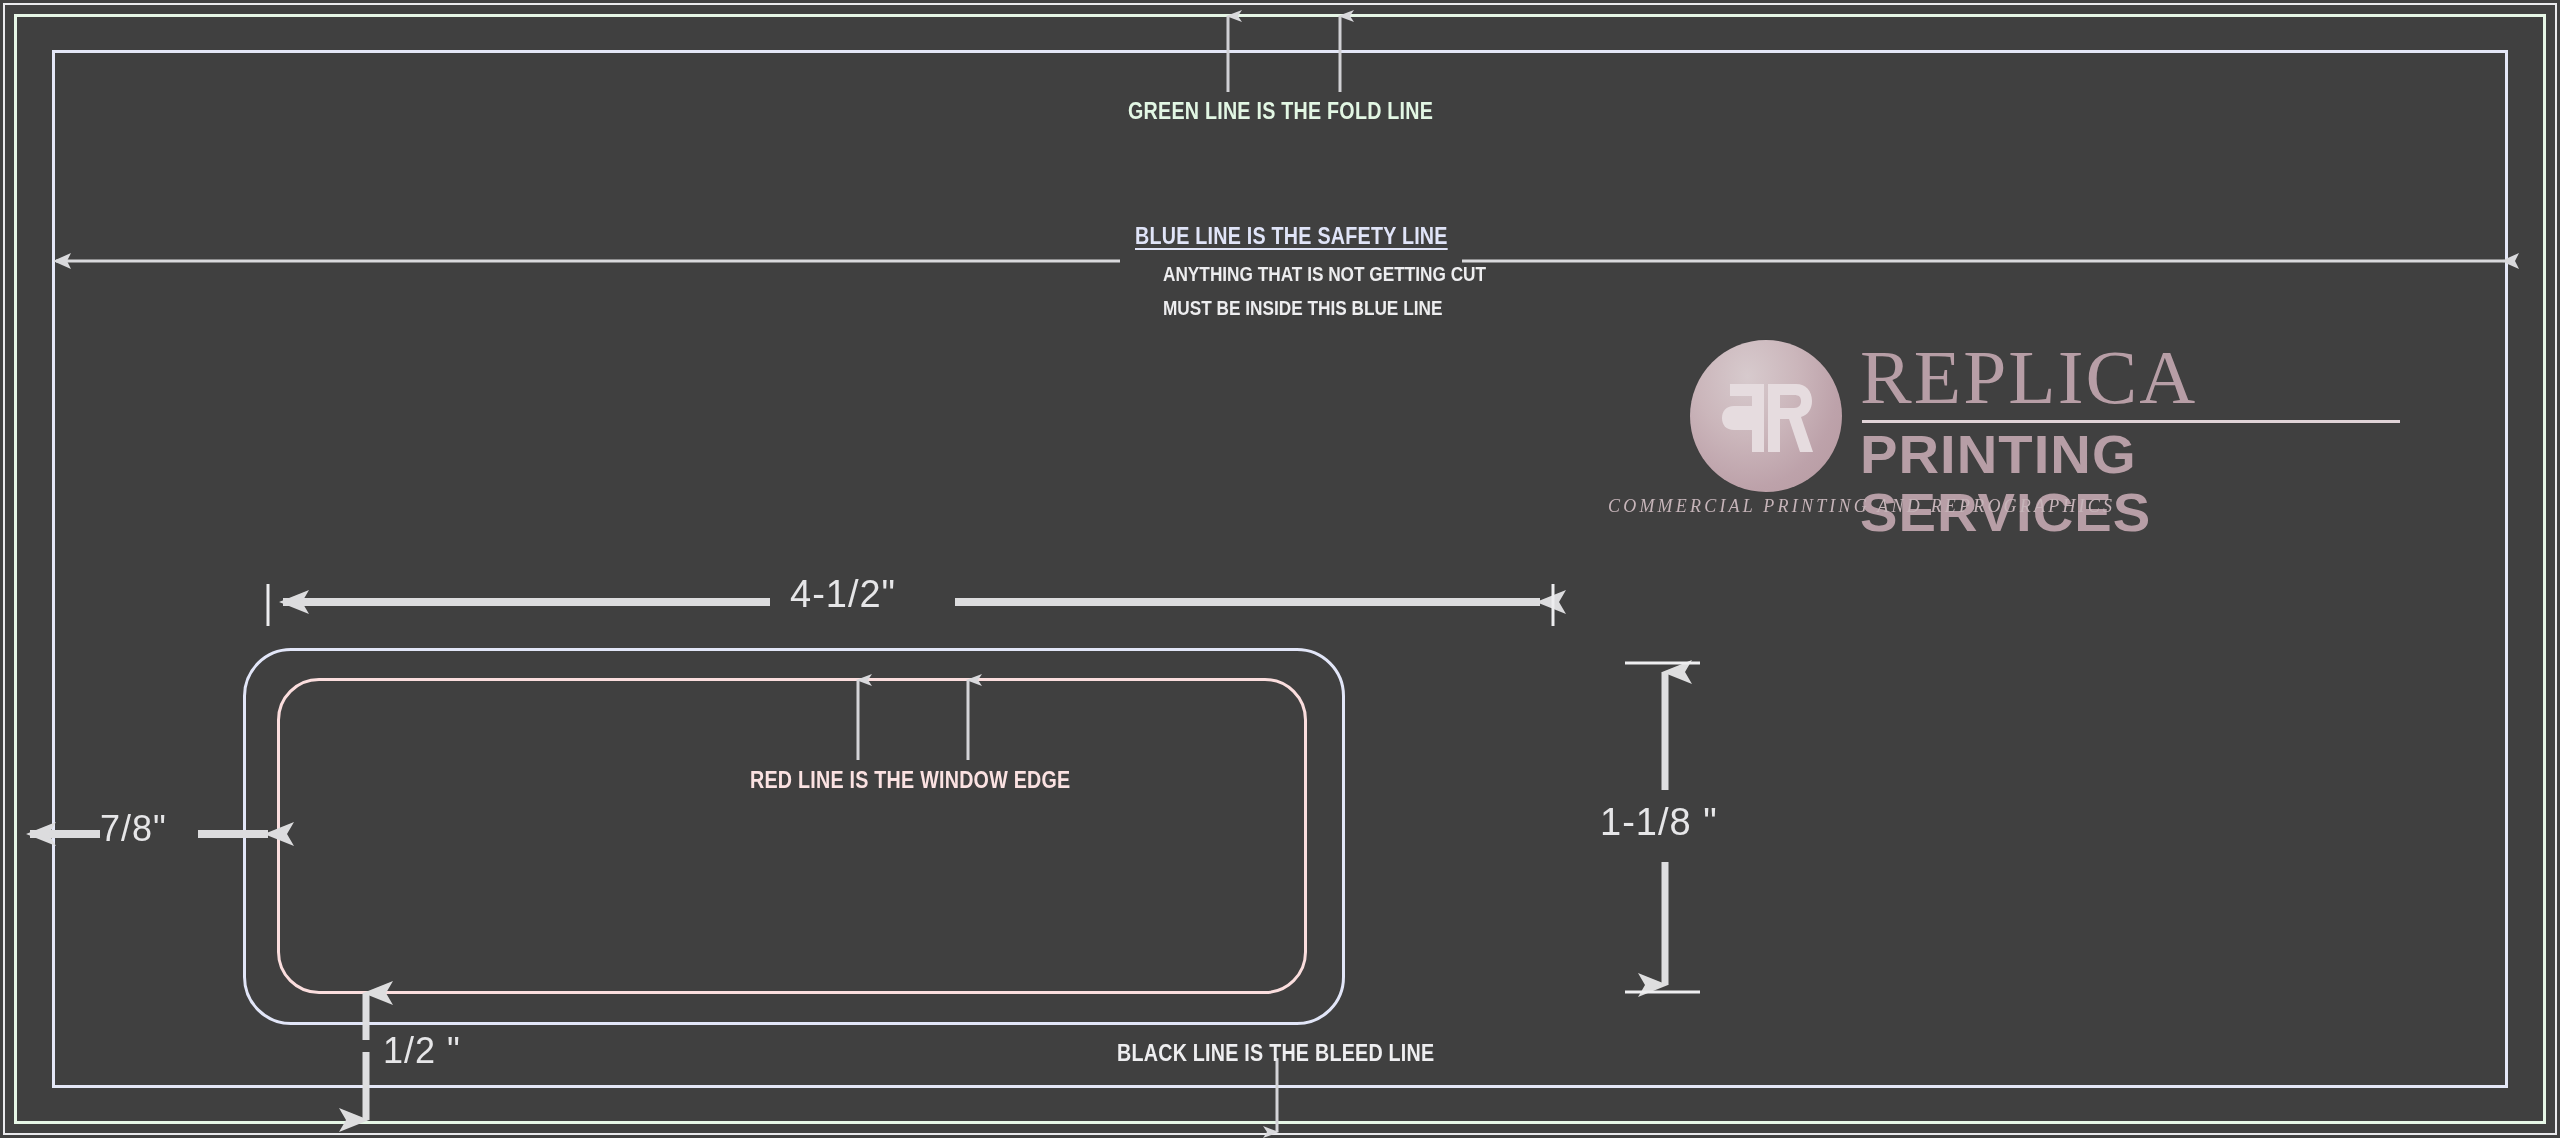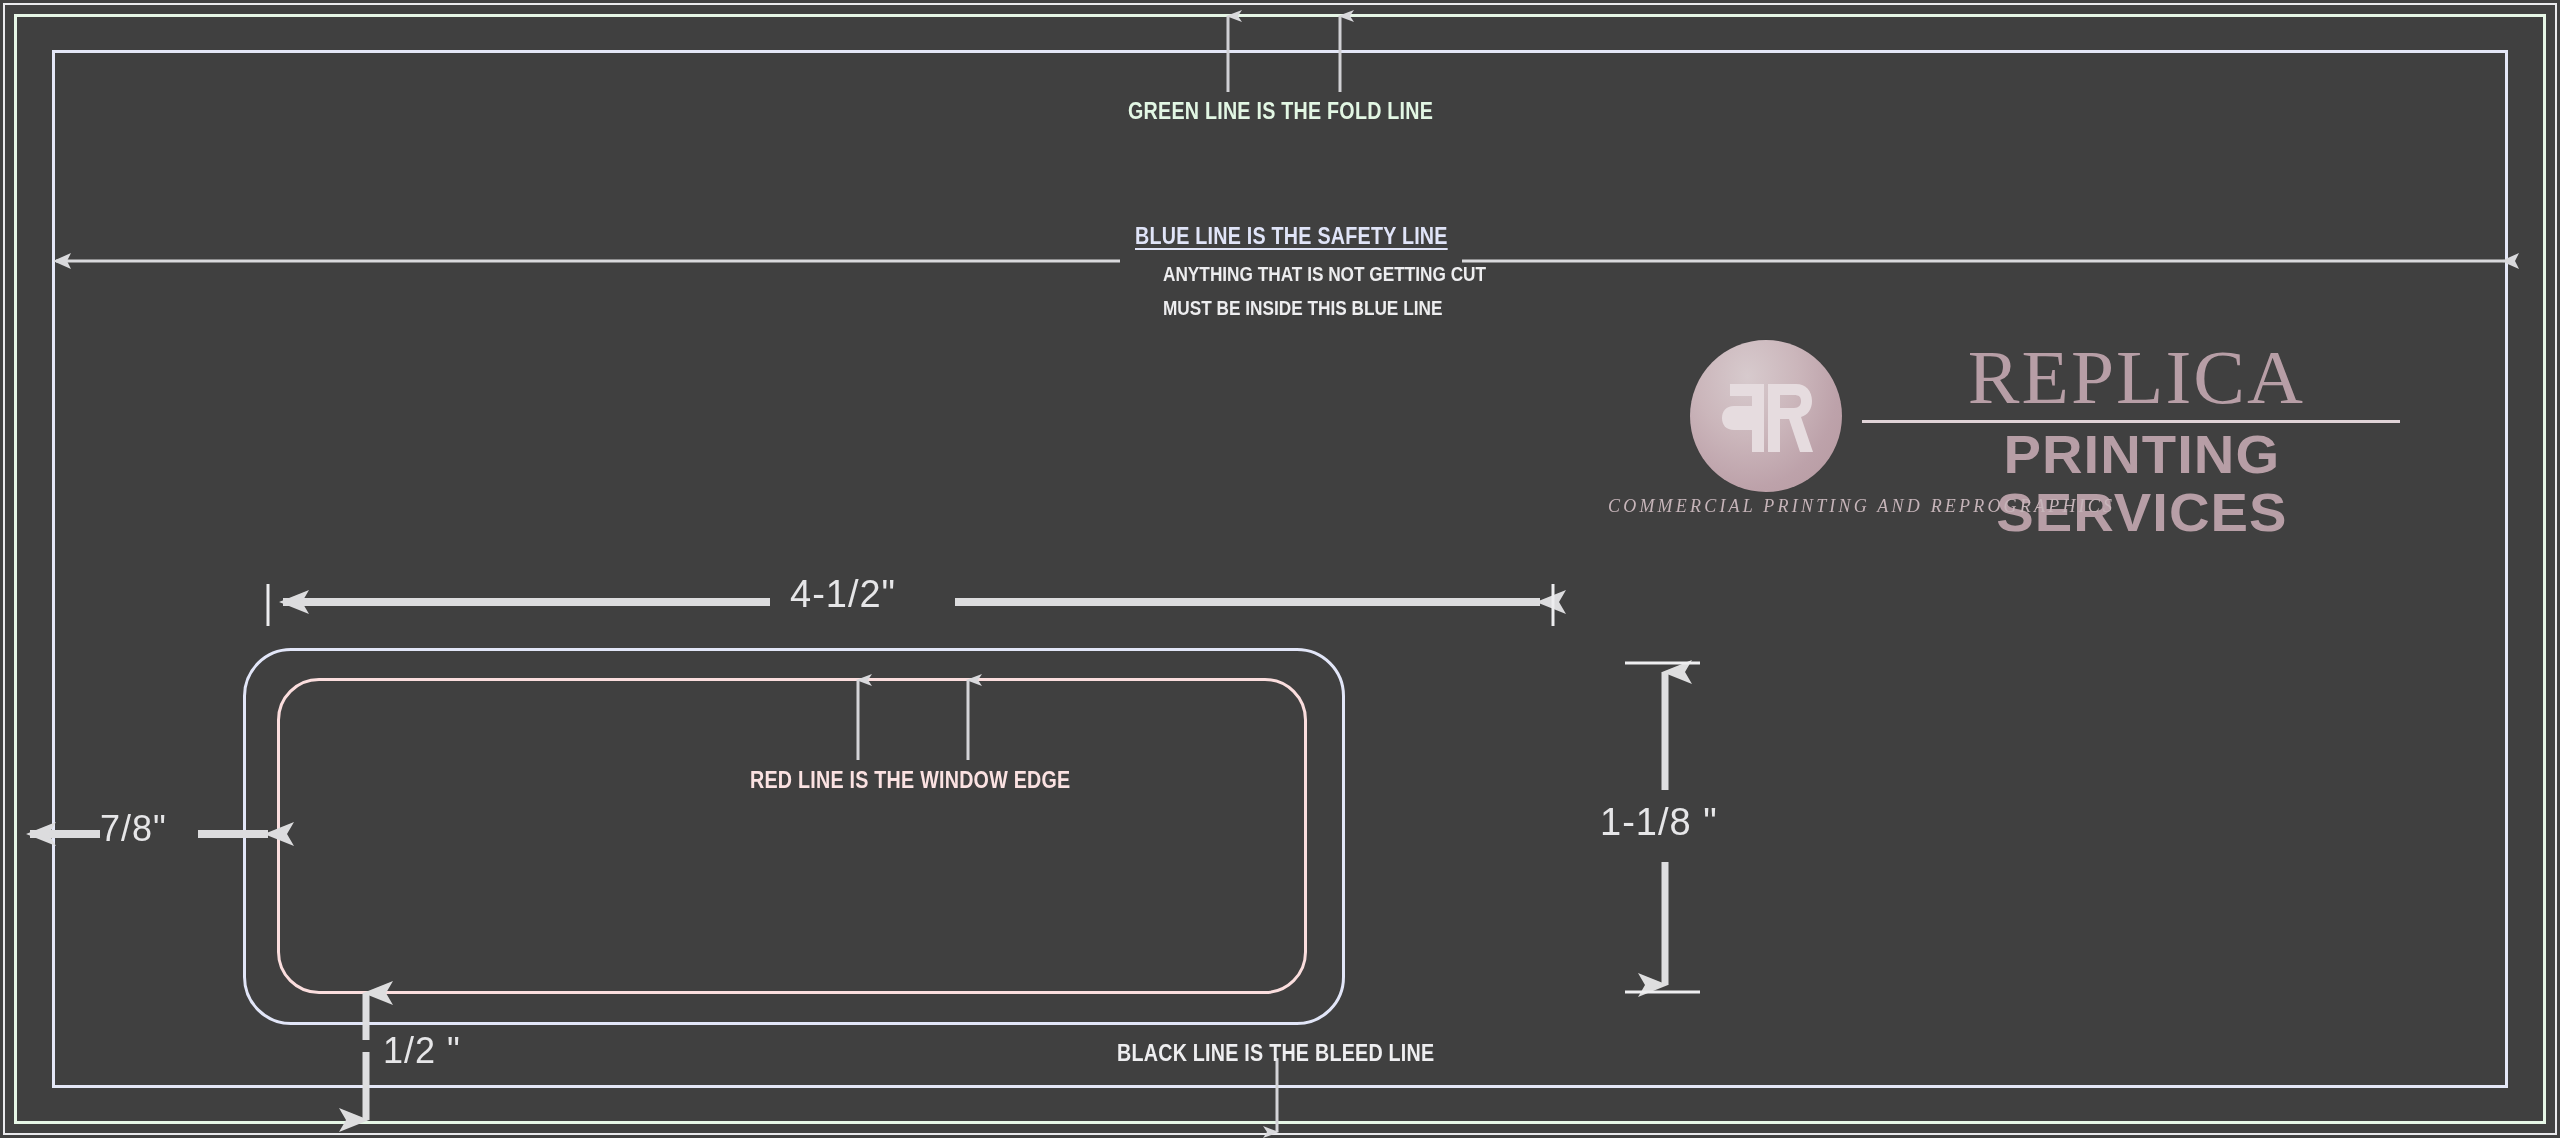--- a/index.html
+++ b/index.html
@@ -168,21 +168,20 @@
     left: 0;
     top: 0;
     width: 152px;
     height: 152px;
   }
   #logo-wordmark {
     position: absolute;
     left: 170px;
     top: 0;
     width: 542px;
-    text-align: center;
   }
   #logo-replica {
     font-family: "Liberation Serif", serif;
     font-size: 76px;
     line-height: 78px;
     color: #b79ea6;
     letter-spacing: 2px;
     transform: scaleX(1.02);
     transform-origin: left center;
   }

